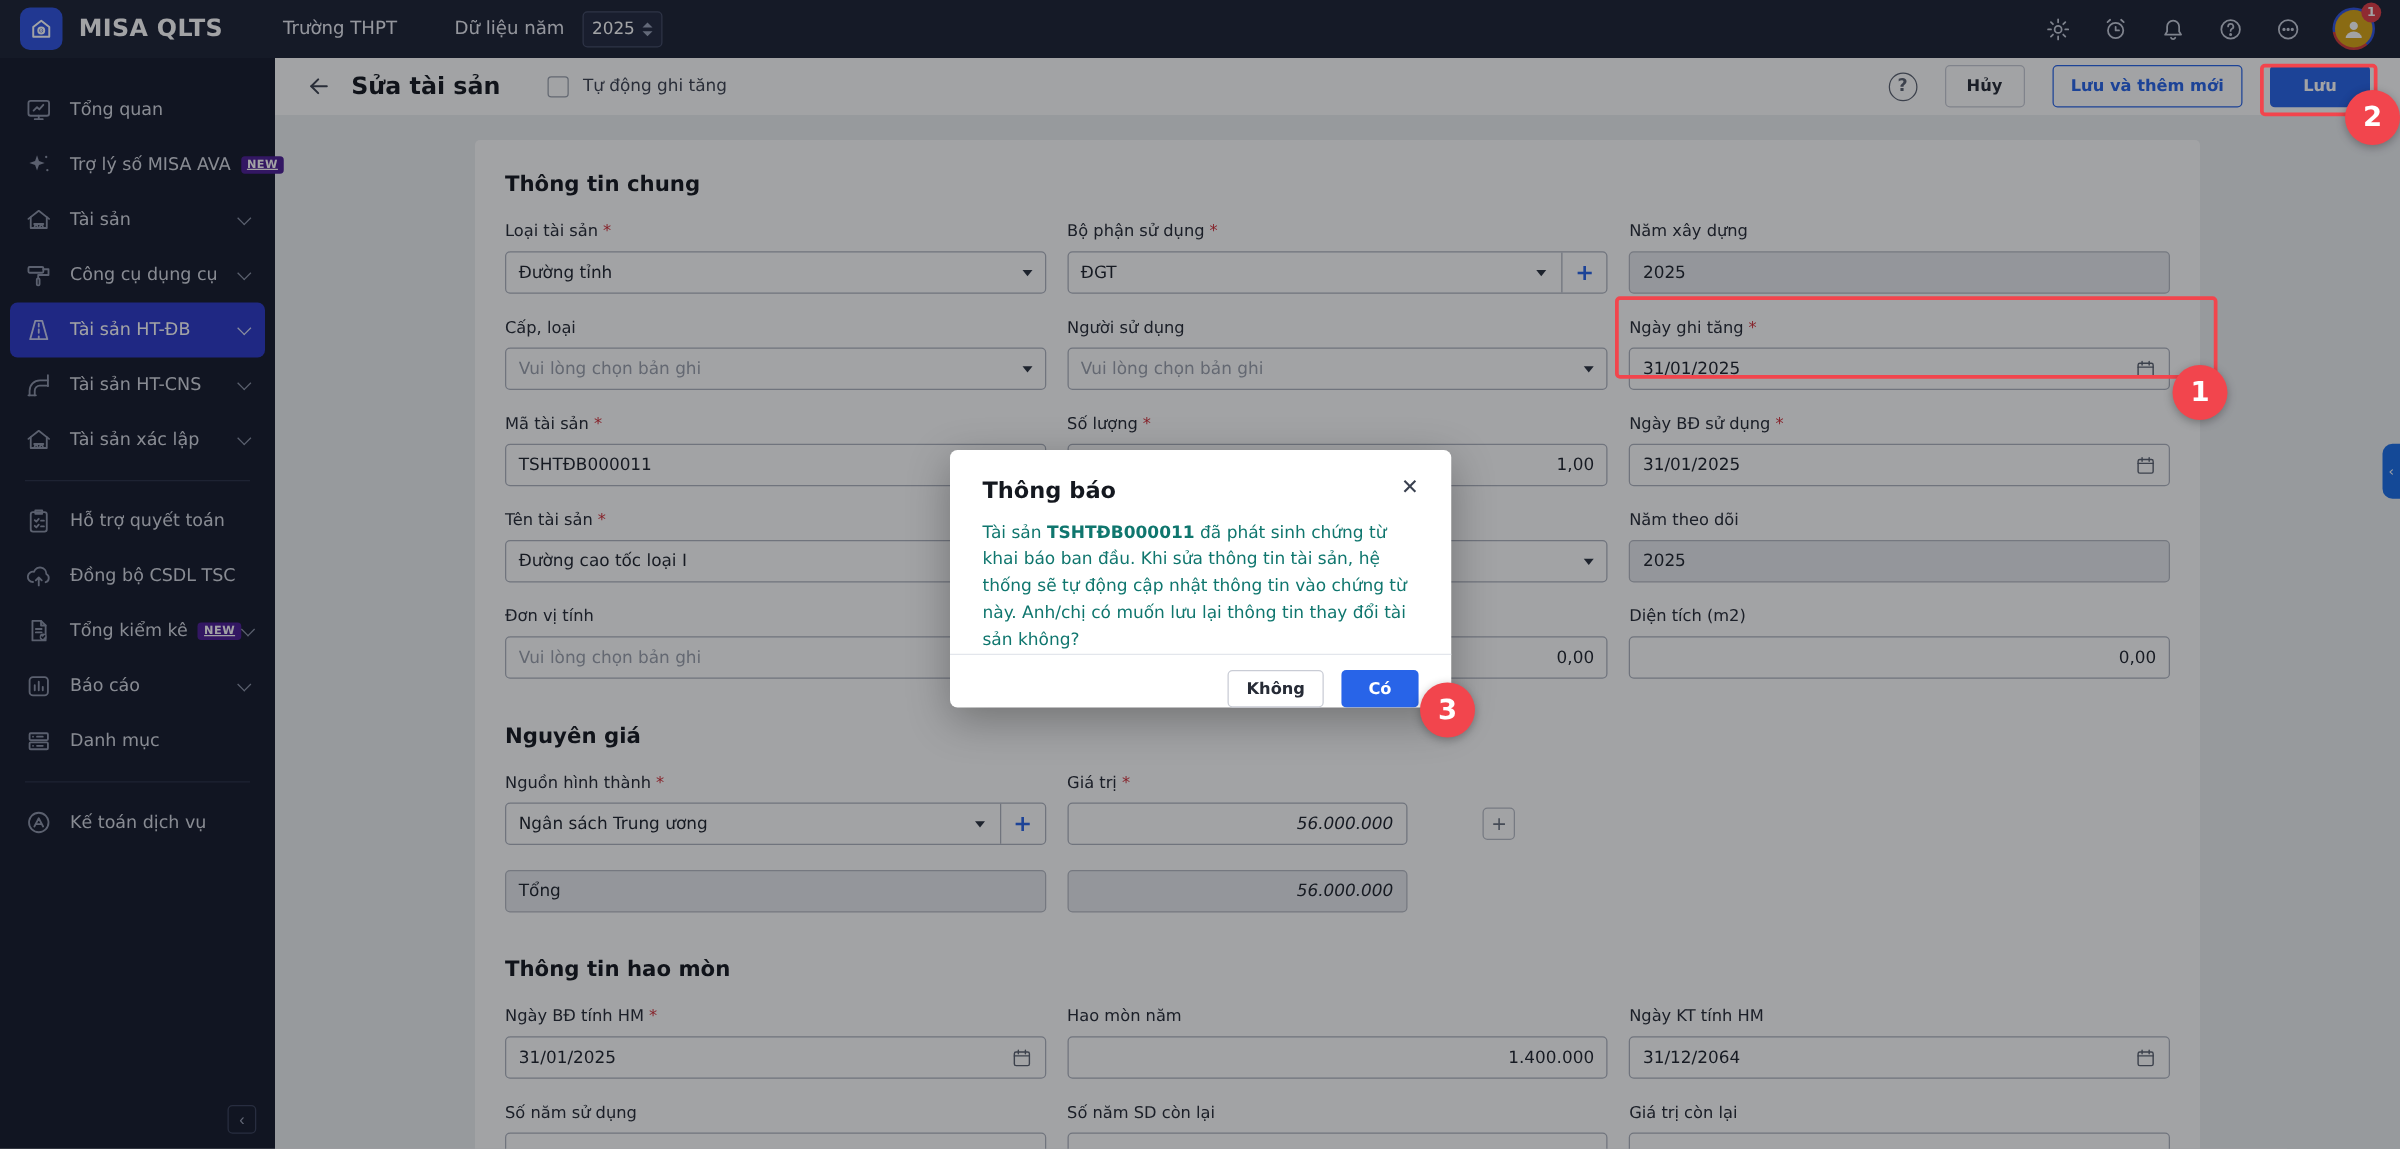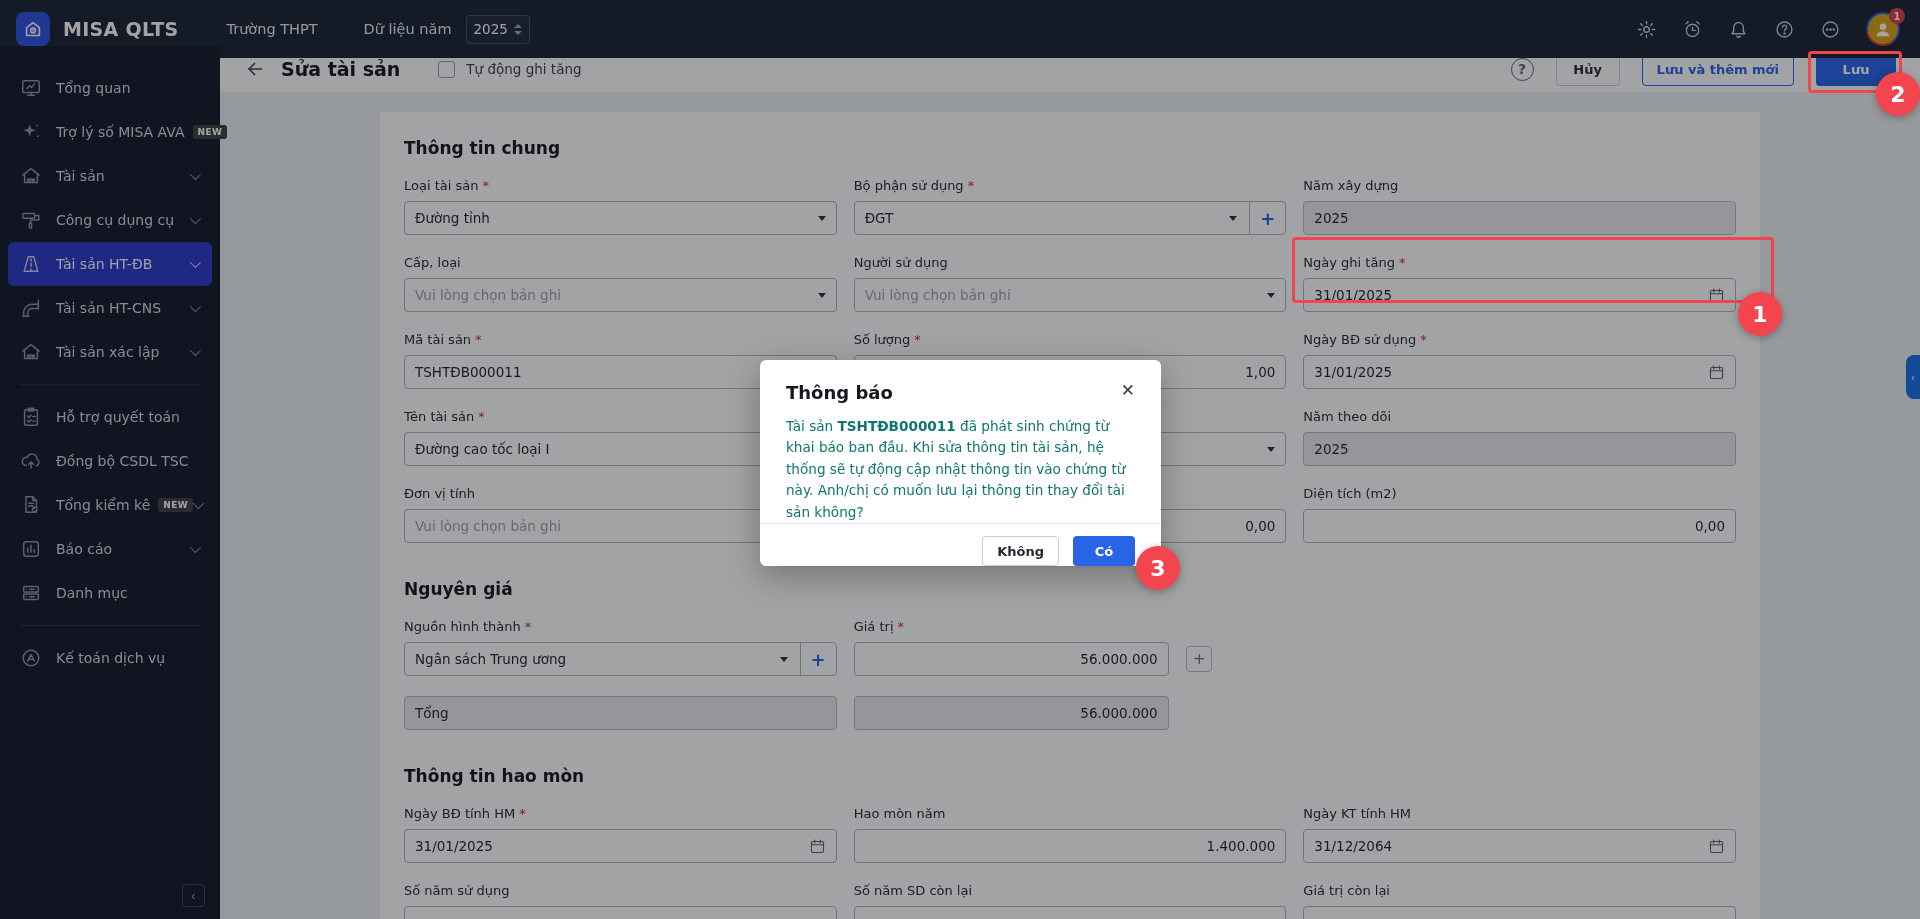--- a/index.html
+++ b/index.html
@@ -1,20 +1,20 @@
 <!DOCTYPE html>
 <html><head>
 <meta charset="utf-8">
 <style>
   * { box-sizing: border-box; margin: 0; padding: 0; }
   html,body { width:1920px; height:919px; overflow:hidden; }
   body { font-family:"DejaVu Sans","Liberation Sans",sans-serif; background:#eef0f3; color:#1d222c; }
 
   
-  .topbar { position:fixed; top:0; left:0; right:0; height:58px; background:#1c2235; display:flex; align-items:center; z-index:10; color:#fff; }
+  .topbar { position:fixed; top:0; left:0; right:0; height:46px; background:#1c2235; display:flex; align-items:center; z-index:10; color:#fff; }
   .logo { width:34px; height:34px; border-radius:8px; background:#2f53e0; margin:0 13px 0 16px; display:flex; align-items:center; justify-content:center; }
   .logo svg { width:22px; height:22px; stroke:#fff; fill:none; stroke-width:1.7; stroke-linecap:round; stroke-linejoin:round; }
   .app-name { font-size:19px; font-weight:bold; letter-spacing:.3px; }
   .org { margin-left:48px; font-size:14.5px; color:#e9ebf2; }
   .year-label { margin-left:46px; font-size:14.5px; color:#e9ebf2; }
   .year-box { margin-left:14px; width:64px; height:29px; border:1px solid #444c66; border-radius:4px; background:#222940; display:flex; align-items:center; padding:0 7px; font-size:13.5px; }
   .spin { margin-left:auto; display:flex; flex-direction:column; gap:3px; }
   .spin i { display:block; width:0; height:0; border-left:4px solid transparent; border-right:4px solid transparent; }
   .spin .up { border-bottom:4.5px solid #9aa2b8; }
   .spin .dn { border-top:4.5px solid #9aa2b8; }
@@ -31,21 +31,21 @@
   .sidebar nav { padding-top:20px; }
   .sb-item { display:flex; align-items:center; height:44px; margin:0 8px; padding:0 14px 0 12px; border-radius:6px; color:#d6d9e2; font-size:14px; cursor:pointer; }
   .sb-item.active { background:#2c39c8; color:#fff; }
   .sb-icon { width:22px; height:22px; margin-right:14px; color:#8d94a8; flex:none; }
   .sb-item.active .sb-icon { color:#c9cef1; }
   .sb-icon svg { width:22px; height:22px; stroke:currentColor; fill:none; stroke-width:1.6; stroke-linecap:round; stroke-linejoin:round; }
   .sb-label { white-space:nowrap; }
   .chev { margin-left:auto; width:8px; height:8px; border-right:1.7px solid #8d94a8; border-bottom:1.7px solid #8d94a8; transform:rotate(45deg) translateY(-2px); flex:none; }
   .sb-item.active .chev { border-color:#d9ddf5; }
   .sb-divider { height:1px; background:#2b3147; margin:10px 20px; }
-  .badge-new { background:#404040; color:#fff; font-size:9px; font-weight:bold; border-radius:3px; padding:2px 5px; margin-left:8px; letter-spacing:.4px; }
+  .badge-new { background:#4c1d95; color:#fff; font-size:9px; font-weight:bold; border-radius:3px; padding:2px 5px; margin-left:8px; letter-spacing:.4px;text-decoration:underline; }
   .collapse-btn { position:absolute; bottom:12px; left:182px; width:23px; height:23px; border:1px solid #3b425c; border-radius:4px; background:transparent; color:#9aa0b4; font-size:13px; line-height:21px; text-align:center; cursor:pointer; }
 
   
   .content { position:absolute; top:46px; left:220px; right:0; bottom:0; overflow:hidden; }
   .page-header { height:46px; background:#fff; display:flex; align-items:center; padding:0 24px; }
   .back { width:22px; height:22px; color:#3c4250; cursor:pointer; }
   .back svg { width:22px; height:22px; stroke:currentColor; fill:none; stroke-width:1.8; stroke-linecap:round; stroke-linejoin:round; }
   .page-title { font-size:19px; font-weight:bold; color:#14181f; margin-left:15px; }
   .cbx-group { display:flex; align-items:flex-start; margin-left:38px; gap:11px; }
   .cbx { width:17px; height:17px; border:1.5px solid #9aa0ad; border-radius:3px; background:#fff; }
@@ -68,21 +68,21 @@
   .req { color:#d22b35; margin-left:4px; }
   .control { height:34px; border:1px solid #aeb3bf; border-radius:4px; display:flex; align-items:center; padding:0 10px; font-size:13.5px; color:#1d222c; background:#fff; }
   .control.readonly { background:#e9ebef; border-color:#b6bac4; }
   .control.number { justify-content:flex-end; }
   .control .ph { color:#9ba1ad; }
   .caret { margin-left:auto; width:0; height:0; border-left:4.5px solid transparent; border-right:4.5px solid transparent; border-top:5.5px solid #2b3240; flex:none; }
   .control .val + .caret { margin-left:auto; }
   .cal { margin-left:auto; width:17px; height:17px; color:#5b6270; flex:none; }
   .cal svg { width:17px; height:17px; stroke:currentColor; fill:none; stroke-width:1.6; stroke-linecap:round; stroke-linejoin:round; }
   .plus-seg { margin:0 -10px 0 12px; align-self:stretch; width:36px; border-left:1px solid #aeb3bf; color:#2864e8; display:flex; align-items:center; justify-content:center; font-size:18px; font-weight:bold; cursor:pointer; flex:none; }
-  .field.narrow .control { width:315px; }
+  .field.narrow .control { width:272px;font-style:italic; }
   .outside-plus { position:absolute; right:74px; bottom:4px; width:26px; height:26px; border:1px solid #b9bdc7; border-radius:4px; color:#6a7180; display:flex; align-items:center; justify-content:center; font-size:15px; cursor:pointer; }
   .align-right { justify-content:flex-end !important; }
 
   
   .right-tab { position:fixed; right:0; top:355px; width:14px; height:44px; background:#1a6ee8; border-radius:8px 0 0 8px; z-index:20; color:#fff; font-size:11px; display:flex; align-items:center; justify-content:center; cursor:pointer; }
 
   
   .backdrop { position:fixed; inset:0; background:rgba(10,12,18,.38); z-index:50; }
   .modal { position:fixed; left:760px; top:360px; width:401px; height:206px; background:#fff; border-radius:6px; box-shadow:0 10px 34px rgba(0,0,0,.3); z-index:60; display:flex; flex-direction:column; }
   .modal-head { padding:22px 26px 0; display:flex; align-items:flex-start; }

